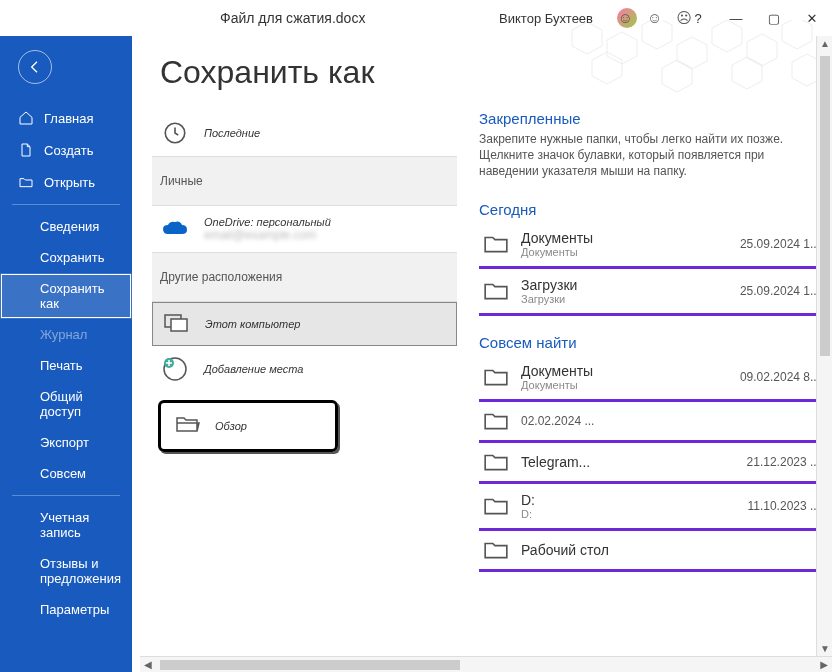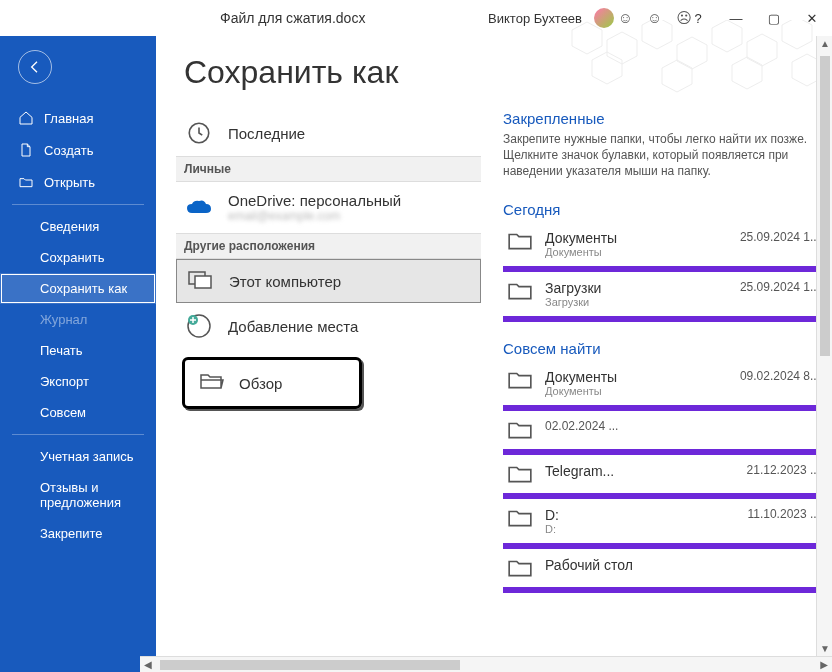--- a/index.html
+++ b/index.html
@@ -1,59 +1,59 @@
 <!DOCTYPE html>
 <html><head>
 <meta charset="utf-8">
 <style>
   * { box-sizing: border-box; margin: 0; padding: 0; }
   body { font-family: "Segoe UI", sans-serif; background: #fff; width: 832px; height: 672px; overflow: hidden; position: relative; }
   
   .titlebar { height: 36px; display: flex; align-items: center; background: #fff; position: relative; }
   .titlebar-left { width: 140px; }
   .file-title { position: absolute; left: 220px; font-size: 14px; color: #333; }
-  .user-area { position: absolute; right: 218px; display: flex; align-items: center; gap: 12px; font-size: 13px; color: #333; }
+  .user-area { position: absolute; right: 195px; display: flex; align-items: center; gap: 24px; font-size: 13px; color: #333; }
   .avatar { width: 20px; height: 20px; border-radius: 50%; background: linear-gradient(135deg,#f7a,#9c4); display: inline-block; }
   .face-icons { position: absolute; right: 140px; display: flex; gap: 14px; color: #555; font-size: 15px; }
   .win-controls { position: absolute; right: 10px; display: flex; gap: 18px; color: #333; font-size: 13px; }
   .win-controls span { width:20px; text-align:center; cursor:default; }
 
   .hex-decoration { position: absolute; top: 20px; right: 0; width: 280px; height: 80px; opacity: 0.15; pointer-events: none; }
 
   .main { display: flex; height: calc(100% - 36px); }
 
-  .sidebar { width: 156px; background: #185ABD; color: #fff; display: flex; flex-direction: column; padding-top: 14px; }
+  .sidebar { width: 132px; background: #185ABD; color: #fff; display: flex; flex-direction: column; padding-top: 14px; }
   .back-btn { width: 34px; height: 34px; border: 1px solid rgba(255,255,255,0.6); border-radius: 50%; margin-left: 18px; margin-bottom: 18px; display: flex; align-items: center; justify-content: center; }
   .back-btn svg { width: 16px; height: 16px; stroke: #fff; fill: none; stroke-width: 2; }
   .side-item { padding: 8px 10px 8px 18px; font-size: 13px; display: flex; align-items: center; gap: 10px; cursor: default; }
   .side-item.selected { background: rgba(255,255,255,0.15); outline: 1px solid #fff; outline-offset: -2px; }
   .side-item.disabled { color: rgba(255,255,255,0.45); }
   .side-sub { padding-left: 40px; font-size: 13px; }
   .side-divider { height: 1px; background: rgba(255,255,255,0.3); margin: 6px 12px; }
   .side-icon { width: 16px; height: 16px; flex-shrink: 0; }
 
   .content { flex: 1; display: flex; position: relative; }
   .page-title { position: absolute; top: 18px; left: 28px; font-size: 32px; font-weight: 300; color: #333; }
 
   .col-left { width: 335px; padding: 74px 10px 0 20px; }
   .col-right { flex: 1; padding: 74px 8px 0 12px; }
 
   .loc-row { display: flex; align-items: center; padding: 10px 8px; gap: 14px; }
   .loc-row.selected { background: #e6e6e6; border: 1px solid #888; }
   .loc-icon { width: 30px; display: flex; justify-content: center; }
-  .loc-label { font-size: 15px; color: #333; }
+  .loc-label { font-size: 11px; color: #333; font-style: italic; }
   .loc-sub { font-size: 12px; color: #bbb; filter: blur(2px); }
-  .loc-header { font-size: 12px; color: #555; padding: 5px 8px; background: #f1f1f1; border-top: 1px solid #ddd; border-bottom: 1px solid #ddd; font-weight: bold;}
+  .loc-header { font-size: 12px; color: #555; padding: 17px 8px; background: #f1f1f1; border-top: 1px solid #ddd; border-bottom: 1px solid #ddd;}
 
   .browse-btn { display: flex; align-items: center; gap: 14px; border: 3px solid #000; border-radius: 6px; padding: 10px 14px; width: 180px; margin-top: 8px; margin-left: 6px; box-shadow: 2px 2px 0 #555; }
 
   .right-inner { overflow: hidden; }
   .section-title { color: #185ABD; font-size: 15px; margin-bottom: 4px; }
   .section-desc { font-size: 12px; color: #555; margin-bottom: 21px; line-height: 1.35; }
-  .folder-row { display: flex; align-items: flex-start; padding: 8px 4px; border-bottom: 6px solid #6d28d9; gap: 12px; }
+  .folder-row { display: flex; align-items: center; padding: 8px 4px; border-bottom: 3px solid #6d28d9; gap: 12px; }
   .folder-icon { width: 26px; height: 22px; flex-shrink: 0; }
   .folder-text { flex: 1; }
   .folder-name { font-size: 14px; color: #333; }
   .folder-sub { font-size: 11px; color: #888; }
   .folder-date { font-size: 12px; color: #555; white-space: nowrap; }
 
   .scrollbar-h { position: absolute; bottom: 0; left: 140px; right: 0; height: 16px; background: #f5f5f5; border-top: 1px solid #ddd; display:flex; align-items:center; }
   .scrollbar-h .thumb { position:absolute; left: 20px; width: 300px; height: 10px; background:#ccc; top:3px;}
   .scrollbar-h .arrow-l { position:absolute; left:4px; font-size:10px; color:#666;}
   .scrollbar-h .arrow-r { position:absolute; right:4px; font-size:10px; color:#666;}
@@ -138,34 +138,37 @@
     <div class="side-item side-sub selected">
         <span>Сохранить как</span>
       </div>
     <div class="side-item side-sub disabled">
         <span>Журнал</span>
       </div>
     <div class="side-item side-sub">
         <span>Печать</span>
       </div>
     <div class="side-item side-sub">
+        <span>Общий доступ</span>
+      </div>
+    <div class="side-item side-sub">
         <span>Экспорт</span>
       </div>
     <div class="side-item side-sub">
         <span>Совсем</span>
       </div>
     <div class="side-divider"></div>
     <div class="side-item side-sub">
         <span>Учетная запись</span>
       </div>
     <div class="side-item side-sub">
         <span>Отзывы и предложения</span>
       </div>
     <div class="side-item side-sub">
-        <span>Закрепите</span>
+        <span>Параметры</span>
       </div>
   </div>
 
   <div class="content">
     <div class="page-title">Сохранить как</div>
 
     <div class="col-left">
       <div class="loc-row">
         <span class="loc-icon">
           <svg class="icon" width="26" height="26" viewBox="0 0 24 24">

